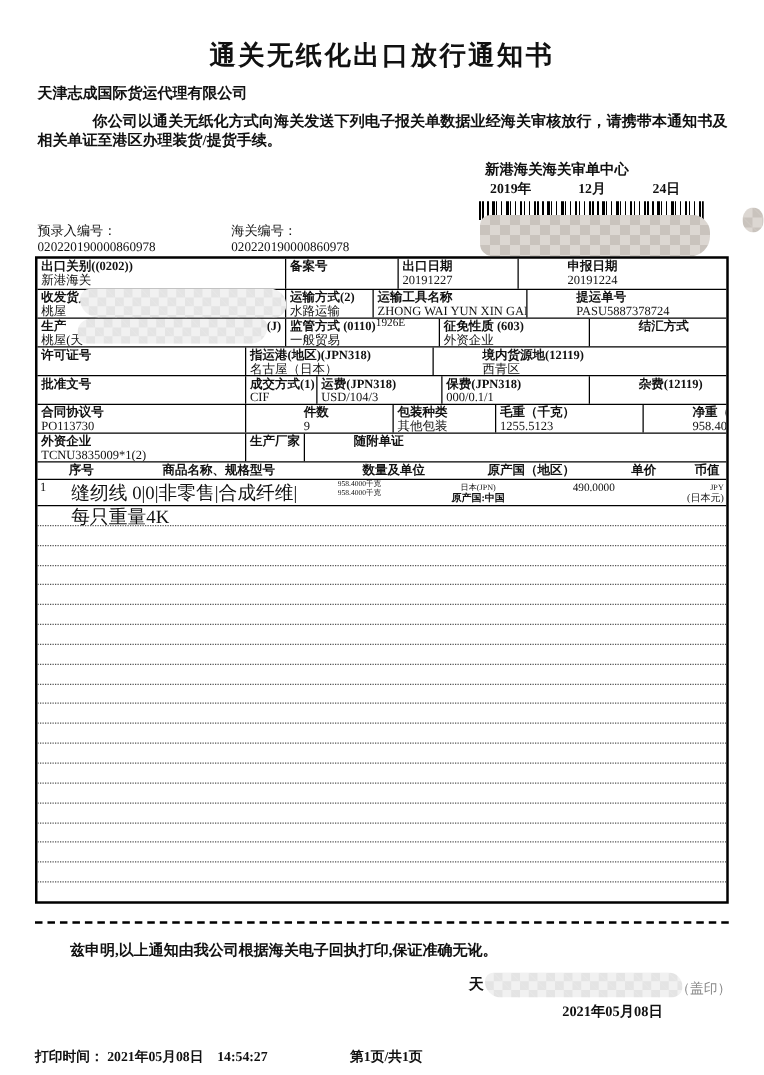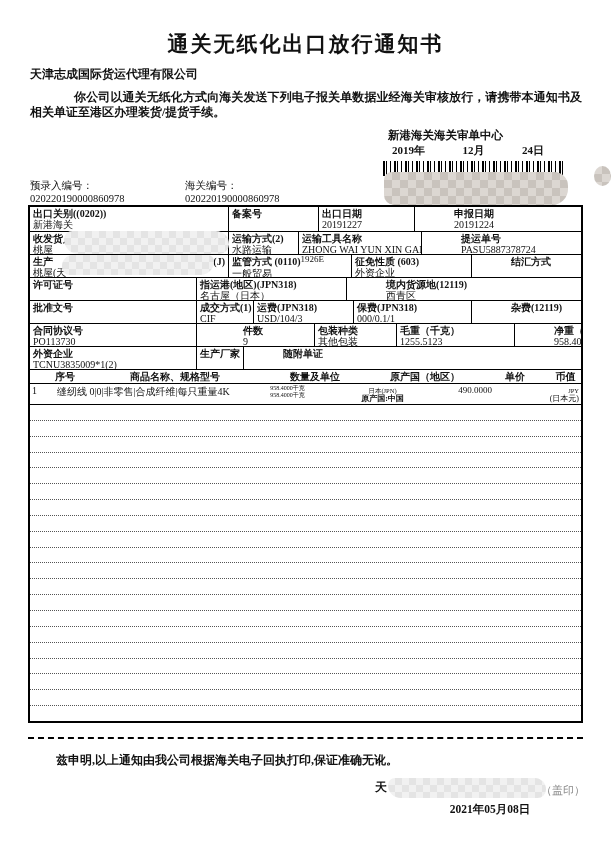--- a/index.html
+++ b/index.html
@@ -55,21 +55,21 @@
   .h25{height:25px;} .h23{height:23px;}
   .w199{width:199px;} .w90{width:90px;} .w96{width:96px;} .w70{width:70px;}
   .w123{width:123px;} .w120{width:120px;} .w167{width:167px;} .w125{width:125px;}
   .w150{width:150px;} .w57{width:57px;} .w100{width:100px;} .w118{width:118px;}
   .w75{width:75px;margin-left:43px;} .w82{width:82px;} .w275{width:275px;}
   .ghead { display:flex; border-bottom:1px solid #000; flex:none; height:14px; font-weight:bold;padding-left:10px; }
   .ghead span { display:block; text-align:center; font-size:10px; line-height:13px; }
   .gh1{width:50px;} .gh2{width:170px;} .gh3{width:110px;} .gh4{width:110px;} .gh5{width:70px;} .gh6{flex:1;}
   .item { display:flex; border-bottom:1px solid #000; flex:none; height:21px; }
   .item .c { padding:1px 2px; }
-  .ic1{width:25px; font-size:10px;} .ic2{width:190px; font-size:10px;}
+  .ic1{width:25px; font-size:10px;} .ic2{width:190px; font-size:15px;}
   .ic3{width:85px; text-align:center; font-size:6px; line-height:7px; padding-top:3px;}
   .ic4{width:105px; text-align:center;}
   .ic4 .l1{font-size:6.5px; line-height:7px; padding-top:2px;}
   .ic4 .l2{font-size:8px; font-weight:bold; line-height:9px;}
   .ic5{width:80px; text-align:center; font-size:9px; padding-top:3px;}
   .ic6{flex:1; text-align:right; padding-right:4px;}
   .ic6 .l1{font-size:6.5px; line-height:7px; padding-top:2px;}
   .ic6 .l2{font-size:8px; line-height:9px;}
   .empties { flex:1; display:flex; flex-direction:column; }
   .empty-row { flex:1; border-bottom:1px dotted #555; }
@@ -303,14 +303,18 @@
   <div class="dashline"></div>
   <div class="declare">兹申明,以上通知由我公司根据海关电子回执打印,保证准确无讹。</div>
 
   <div class="signrow">
     <span>天</span>
     <span class="signtail">（盖印）</span>
   </div>
   <div class="redact" style="top:778px;left:388px;width:158px;height:20px;"></div>
   <div class="signdate">2021年05月08日</div>
 
+  <div class="pfooter">
+    <span>打印时间： 2021年05月08日　14:54:27</span>
+    <span class="pagecount">第1页/共1页</span>
+  </div>
 
 </div>
 
 </body></html>

